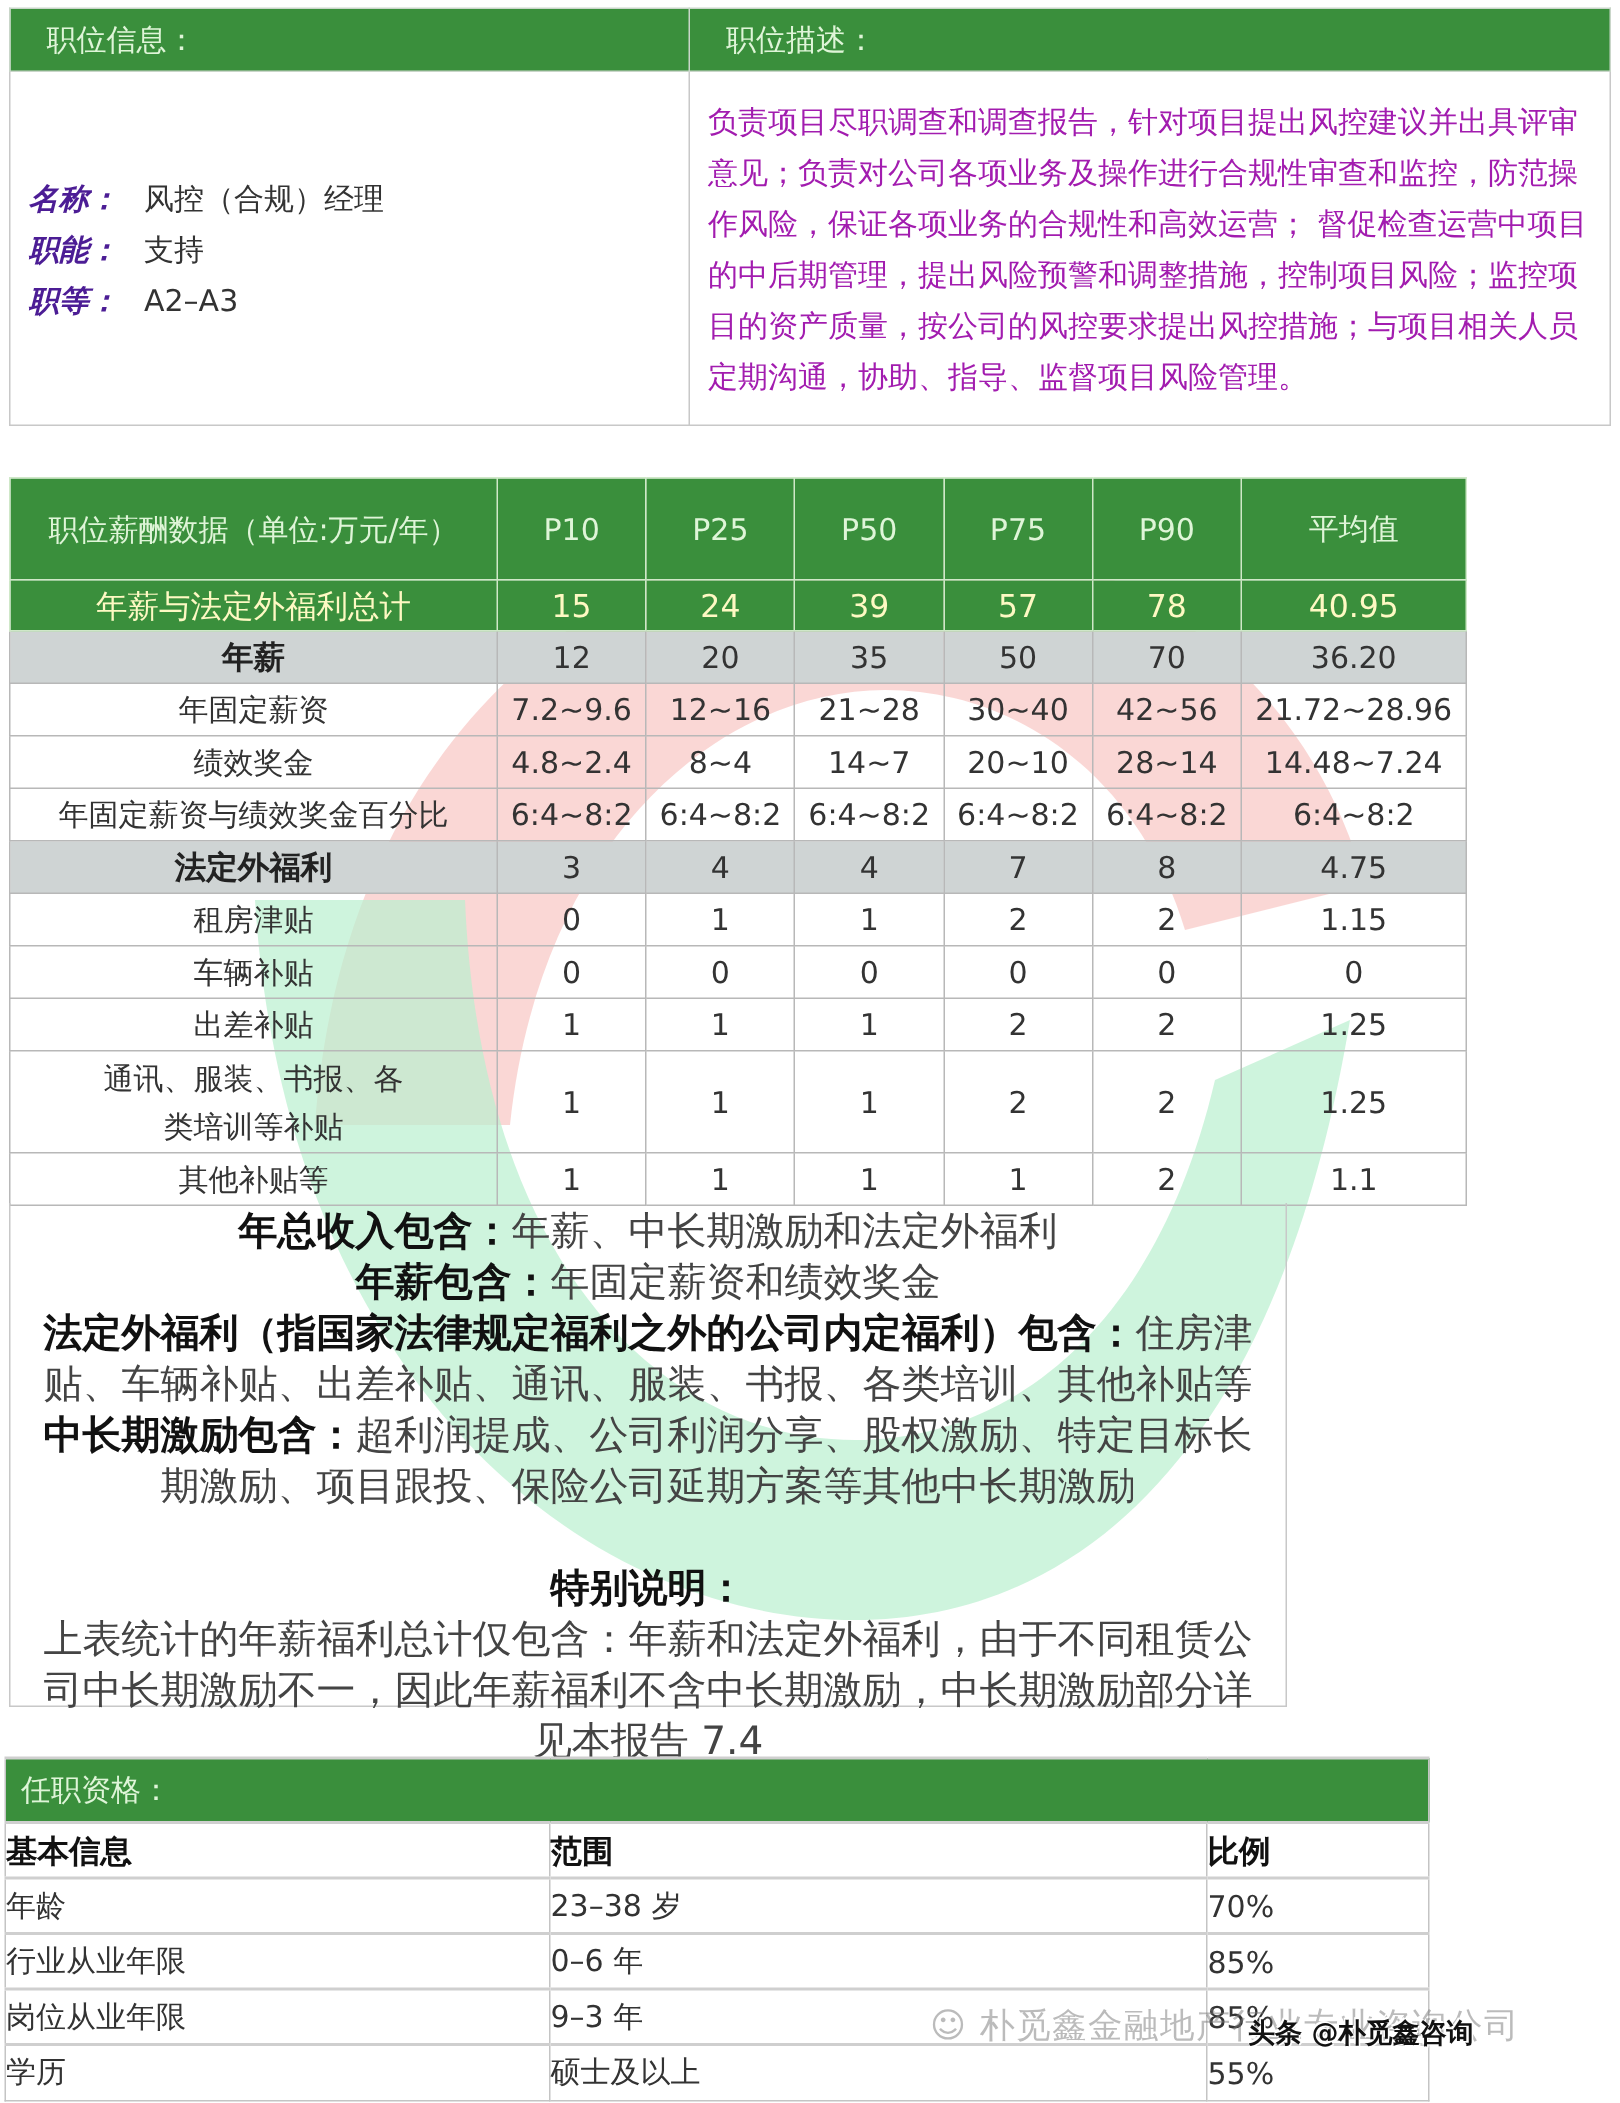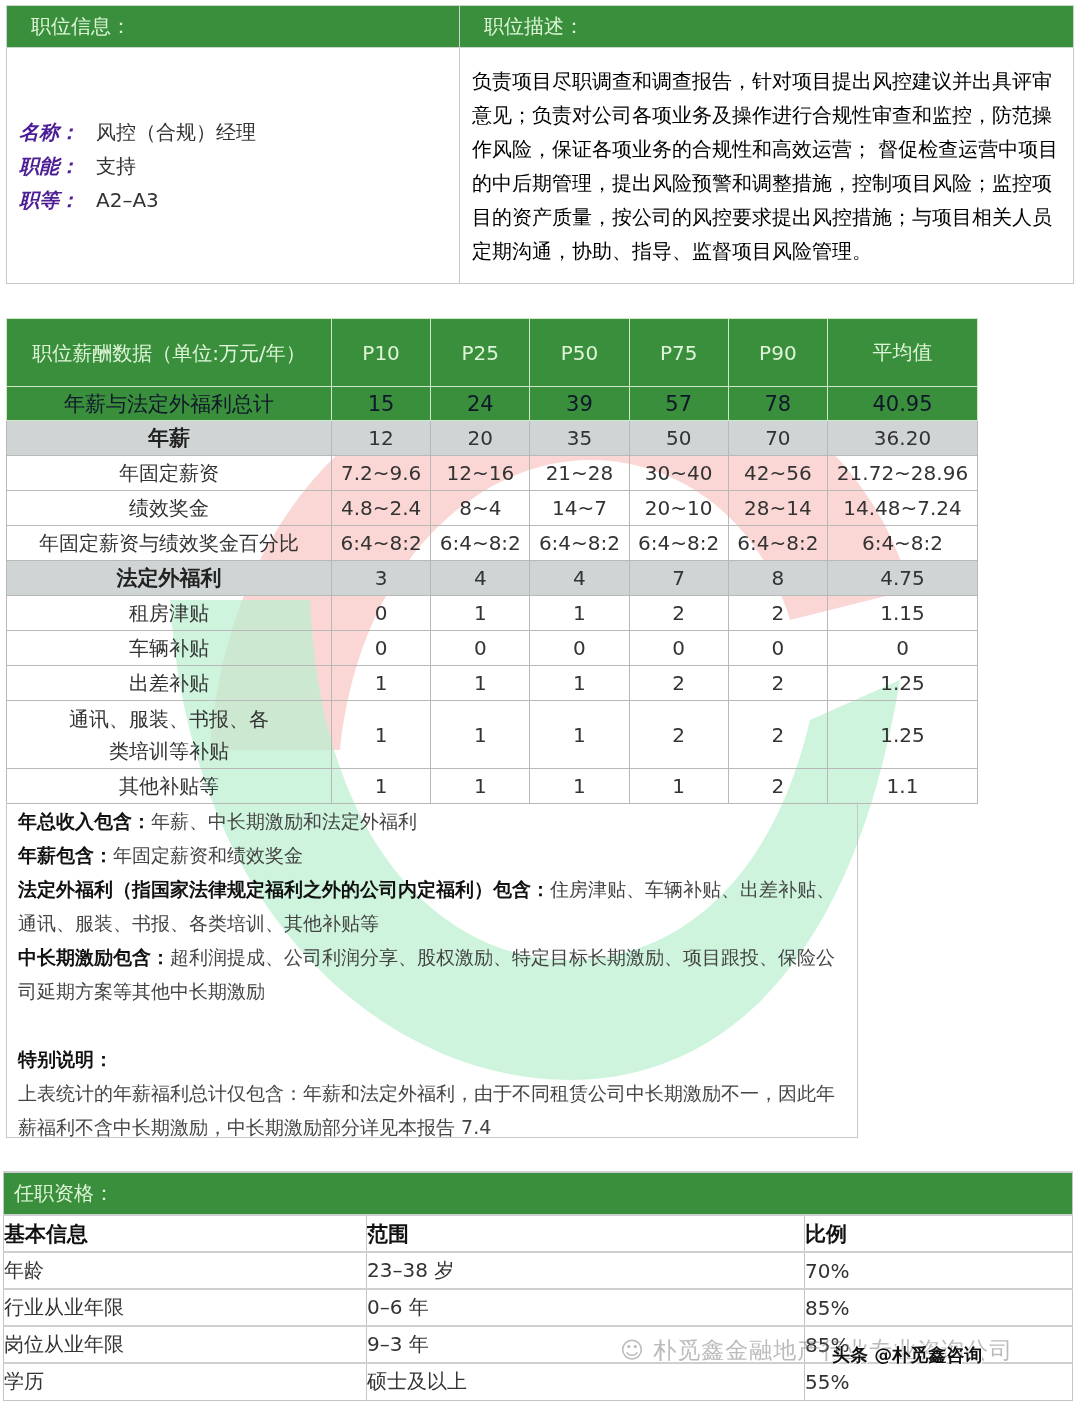--- a/index.html
+++ b/index.html
@@ -12,36 +12,36 @@
   .wm-green { left: 150px; top: 560px; width: 760px; height: 560px; }
   .content { position: relative; z-index: 1; }
   table { border-collapse: collapse; }
   .t1 { position: absolute; left: 6px; top: 5px; width: 1068px; }
   .t1 th { background: #3a8f3c; color: #dff5d8; font-weight: normal; font-size: 20px; text-align: left; height: 42px; padding-left: 24px; border: 1px solid #c9d6c9; }
   .t1 td { border: 1px solid #c8c8c8; vertical-align: middle; font-size: 20px; background: rgba(255,255,255,0.6); }
   .t1 .info { width: 453px; padding: 0 12px; height: 236px; }
   .info-line { display: flex; line-height: 34px; }
   .info-k { width: 77px; color: #4c1d95; font-weight: bold; font-style: italic; }
   .info-v { color: #333; }
-  .t1 .desc { padding: 2px 2px 2px 12px; line-height: 34px; color: #000000; }
+  .t1 .desc { padding: 2px 2px 2px 12px; line-height: 34px; color: #a21caf; }
 
   .t2 { position: absolute; left: 6px; top: 318px; width: 972px; }
   .t2 td { border: 1px solid #b8b8b8; text-align: center; font-size: 20px; color: #333; height: 35px; }
   .t2 col.c0 { width: 325px; }
   .t2 .hdr td { background: #3a8f3c; color: #dff5d8; height: 68px; border-color: #cfe8c8; }
   .t2 .hdr td.h0 { line-height: 30px; }
-  .t2 .tot td { background: #3a8f3c; color: #0f172a; height: 34px; border-color: #cfe8c8; font-size: 21px; }
+  .t2 .tot td { background: #3a8f3c; color: #fef9c3; height: 34px; border-color: #cfe8c8; font-size: 21px; }
   .t2 .grey td { background: #cfd4d4; }
   .t2 .grey td.lbl { font-weight: bold; font-size: 21px; color: #222; }
   .t2 .tall td { height: 68px; line-height: 32px; }
-  .notes { position: absolute; left: 6px; top: 802px; width: 852px; height: 336px; border: 1px solid #c8c8c8; border-top: none; padding: 2px 11px; font-size: 19px; line-height: 34px; color: #444; }
+  .notes { position: absolute; left: 6px; top: 802px; width: 852px; height: 336px; border: 1px solid #c8c8c8; border-top: none; padding: 2px 11px; font-size: 26px; line-height: 34px; color: #444; text-align: center; }
   .notes b { color: #111; }
   .notes .gap { height: 34px; }
 
-  .t3 { position: absolute; left: 3px; top: 1171px; width: 1070px; }
+  .t3 { position: absolute; left: 3px; top: 1171px; width: 950px; }
   .t3 .ttl td { background: #3a8f3c; color: #dff5d8; font-size: 20px; height: 43px; text-align: left; padding-left: 10px; }
   .t3 td { border: 1px solid #c4c4c4; border-top: 2px solid #cfcfcf; text-align: left; font-size: 20px; height: 37px; color: #333; }
   .t3 .th td { font-weight: bold; color: #111; font-size: 21px; }
   .t3 col.a { width: 363px; } .t3 col.b { width: 438px; }
 
   .wmtext1 { position: absolute; left: 620px; top: 1335px; font-size: 23px; color: rgba(120,120,120,0.5); letter-spacing: 1px; z-index: 3; white-space: nowrap; }
   .wmtext2 { position: absolute; left: 832px; top: 1343px; font-size: 18px; color: #111; font-weight: bold; z-index: 4; white-space: nowrap; text-shadow: 1px 1px 0 #fff, -1px -1px 0 #fff; }
 </style>
 </head>
 <body>

